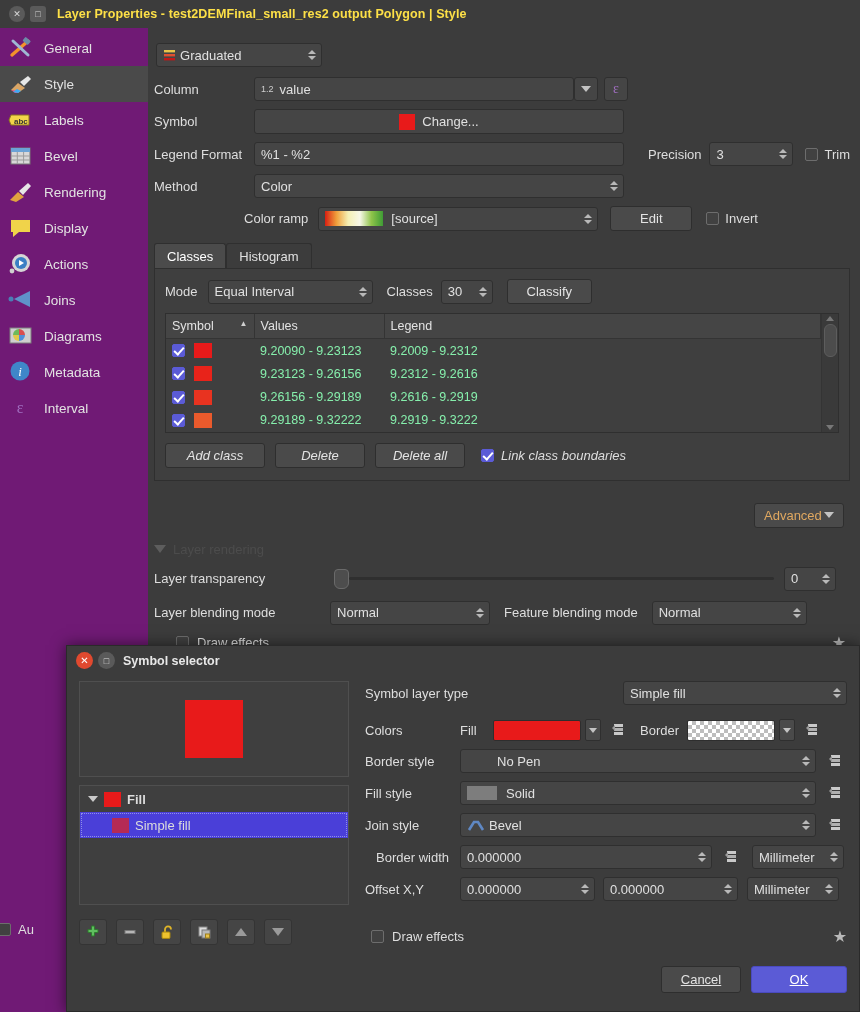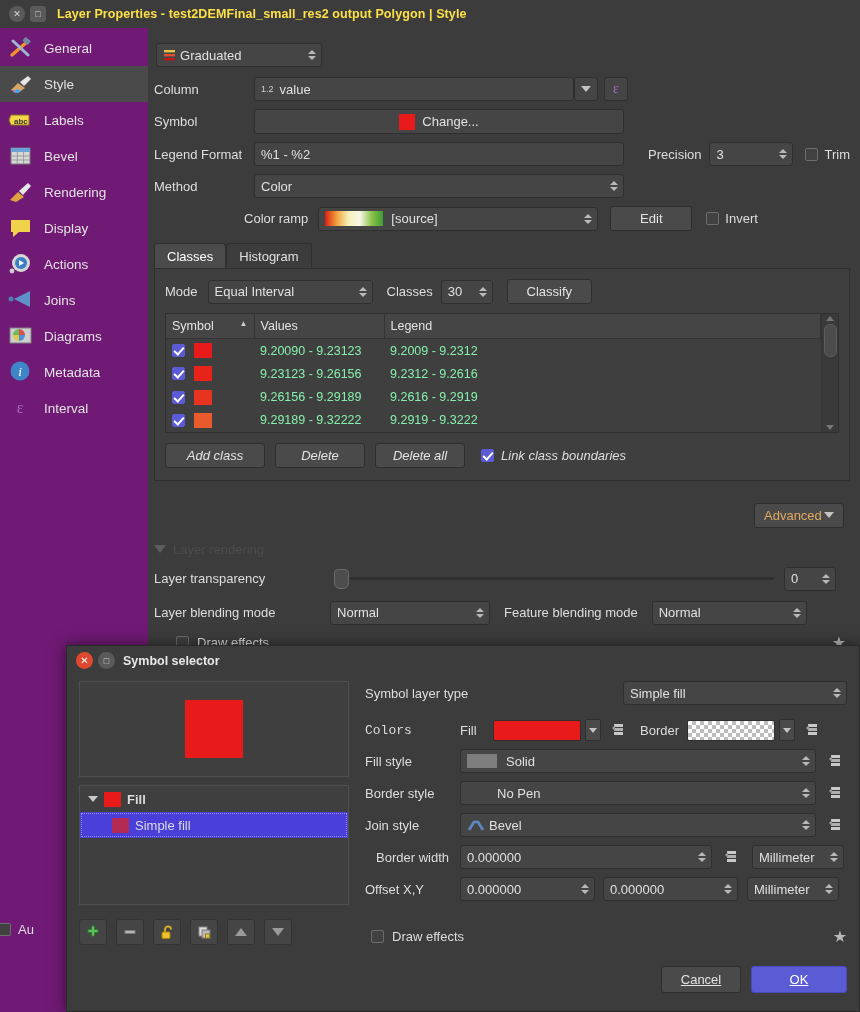--- a/index.html
+++ b/index.html
@@ -542,21 +542,21 @@
         <div class="ctl combo" style="flex:1;">
           <span>Simple fill</span>
           <span class="spinarrows">
               <i class="up"></i>
               <i class="dn"></i>
             </span>
         </div>
       </div>
 
       <div class="row" style="margin-bottom:8px;">
-        <span class="lbl" style="width:95px;font-family:Liberation Mono, monospace;">Colors</span>
+        <span class="lbl" style="width:95px;">Colors</span>
         <span class="lbl" style="width:33px;">Fill</span>
         <span id="ss-fill" style="width: 88px; height: 21px; border: 1px solid rgb(46, 46, 46); border-radius: 2px; display: inline-block; background: rgb(232, 26, 26);"></span>
         <span class="dd-btn" style="margin-left:4px;">
           <span class="caretdn" style="border-left-width:4px;border-right-width:4px;border-top-width:5px;"></span>
         </span>
         <span class="datadef" style="margin-left:7px;">
           <svg width="16" height="16" viewBox="0 0 16 16">
             <rect x="3" y="2" width="9" height="3" fill="#c9c9c9"></rect>
             <rect x="3" y="6" width="9" height="3" fill="#b0b0b0"></rect>
             <rect x="3" y="10" width="9" height="3" fill="#c9c9c9"></rect>
@@ -572,43 +572,43 @@
           <svg width="16" height="16" viewBox="0 0 16 16">
             <rect x="3" y="2" width="9" height="3" fill="#c9c9c9"></rect>
             <rect x="3" y="6" width="9" height="3" fill="#b0b0b0"></rect>
             <rect x="3" y="10" width="9" height="3" fill="#c9c9c9"></rect>
             <path d="M1 6 L4 3 L4 9 Z" fill="#9a9a9a"></path>
           </svg>
         </span>
       </div>
 
       <div class="row" style="margin-bottom:8px;">
-        <span class="lbl" style="width:95px;">Fill style</span>
-        <div class="ctl combo" style="flex:1;gap:9px;">
-          <span style="width:30px;height:14px;background:#7d7d7d;display:inline-block;"></span>
-          <span>Solid</span>
+        <span class="lbl" style="width:95px;">Border style</span>
+        <div class="ctl combo" style="flex:1;">
+          <span style="margin-left:30px;">No Pen</span>
           <span class="spinarrows">
               <i class="up"></i>
               <i class="dn"></i>
             </span>
         </div>
         <span class="datadef" style="margin-left:9px;">
           <svg width="16" height="16" viewBox="0 0 16 16">
             <rect x="3" y="2" width="9" height="3" fill="#c9c9c9"></rect>
               <rect x="3" y="6" width="9" height="3" fill="#b0b0b0"></rect>
             <rect x="3" y="10" width="9" height="3" fill="#c9c9c9"></rect>
               <path d="M1 6 L4 3 L4 9 Z" fill="#9a9a9a"></path>
           </svg>
         </span>
       </div>
 
       <div class="row" style="margin-bottom:8px;">
-        <span class="lbl" style="width:95px;">Border style</span>
-        <div class="ctl combo" style="flex:1;">
-          <span style="margin-left:30px;">No Pen</span>
+        <span class="lbl" style="width:95px;">Fill style</span>
+        <div class="ctl combo" style="flex:1;gap:9px;">
+          <span style="width:30px;height:14px;background:#7d7d7d;display:inline-block;"></span>
+          <span>Solid</span>
           <span class="spinarrows">
               <i class="up"></i>
               <i class="dn"></i>
             </span>
         </div>
         <span class="datadef" style="margin-left:9px;">
           <svg width="16" height="16" viewBox="0 0 16 16">
             <rect x="3" y="2" width="9" height="3" fill="#c9c9c9"></rect>
               <rect x="3" y="6" width="9" height="3" fill="#b0b0b0"></rect>
             <rect x="3" y="10" width="9" height="3" fill="#c9c9c9"></rect>

